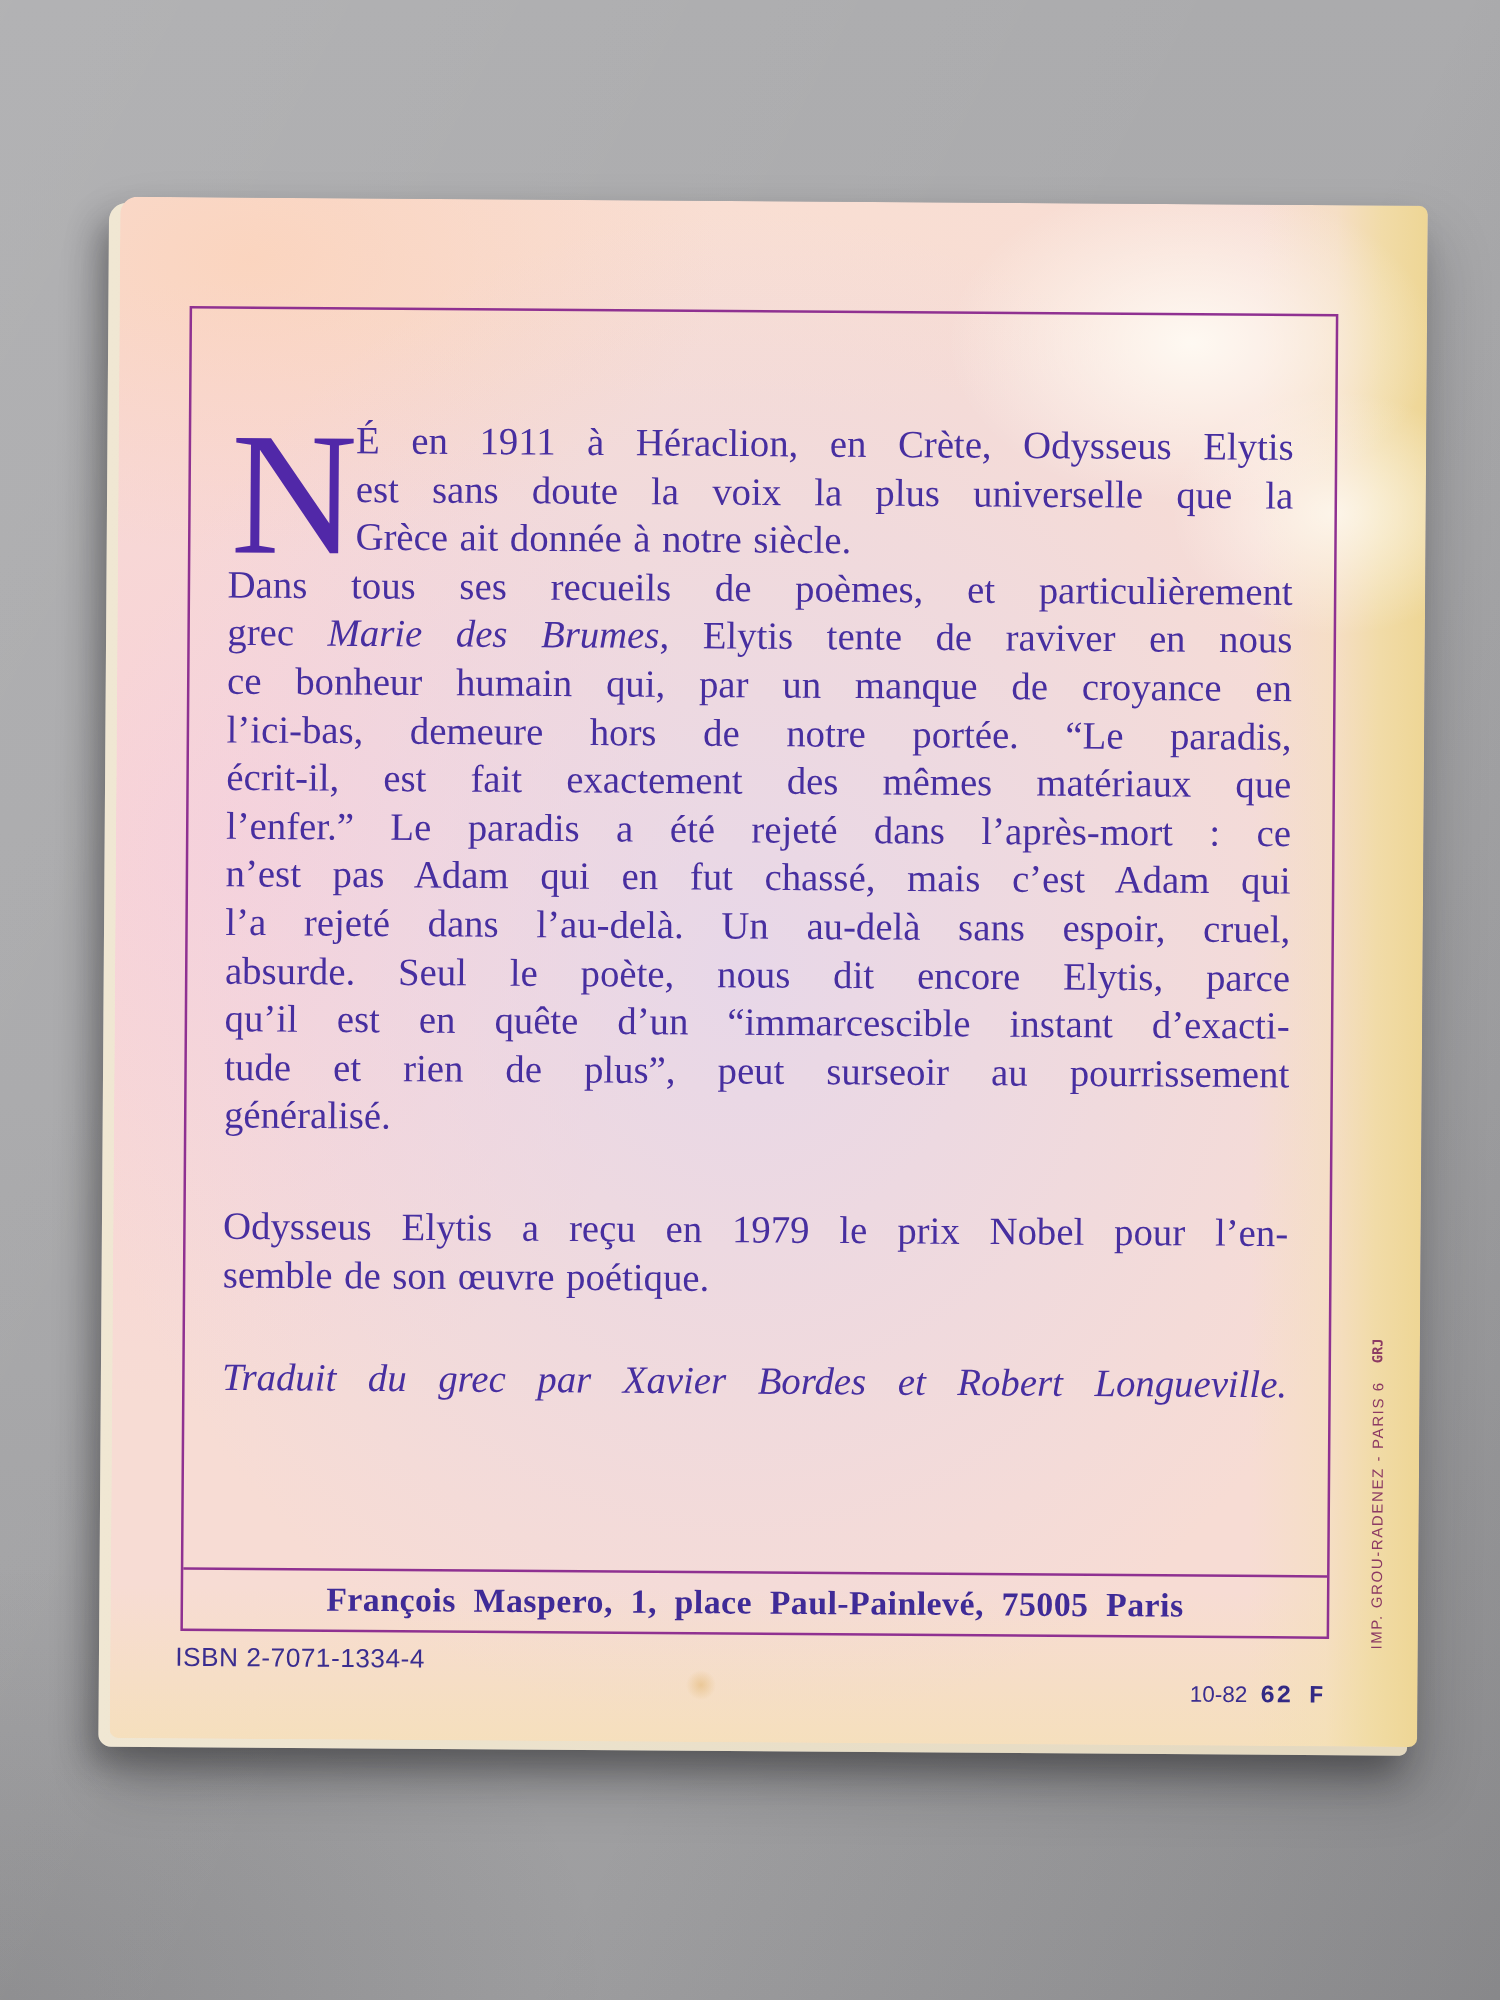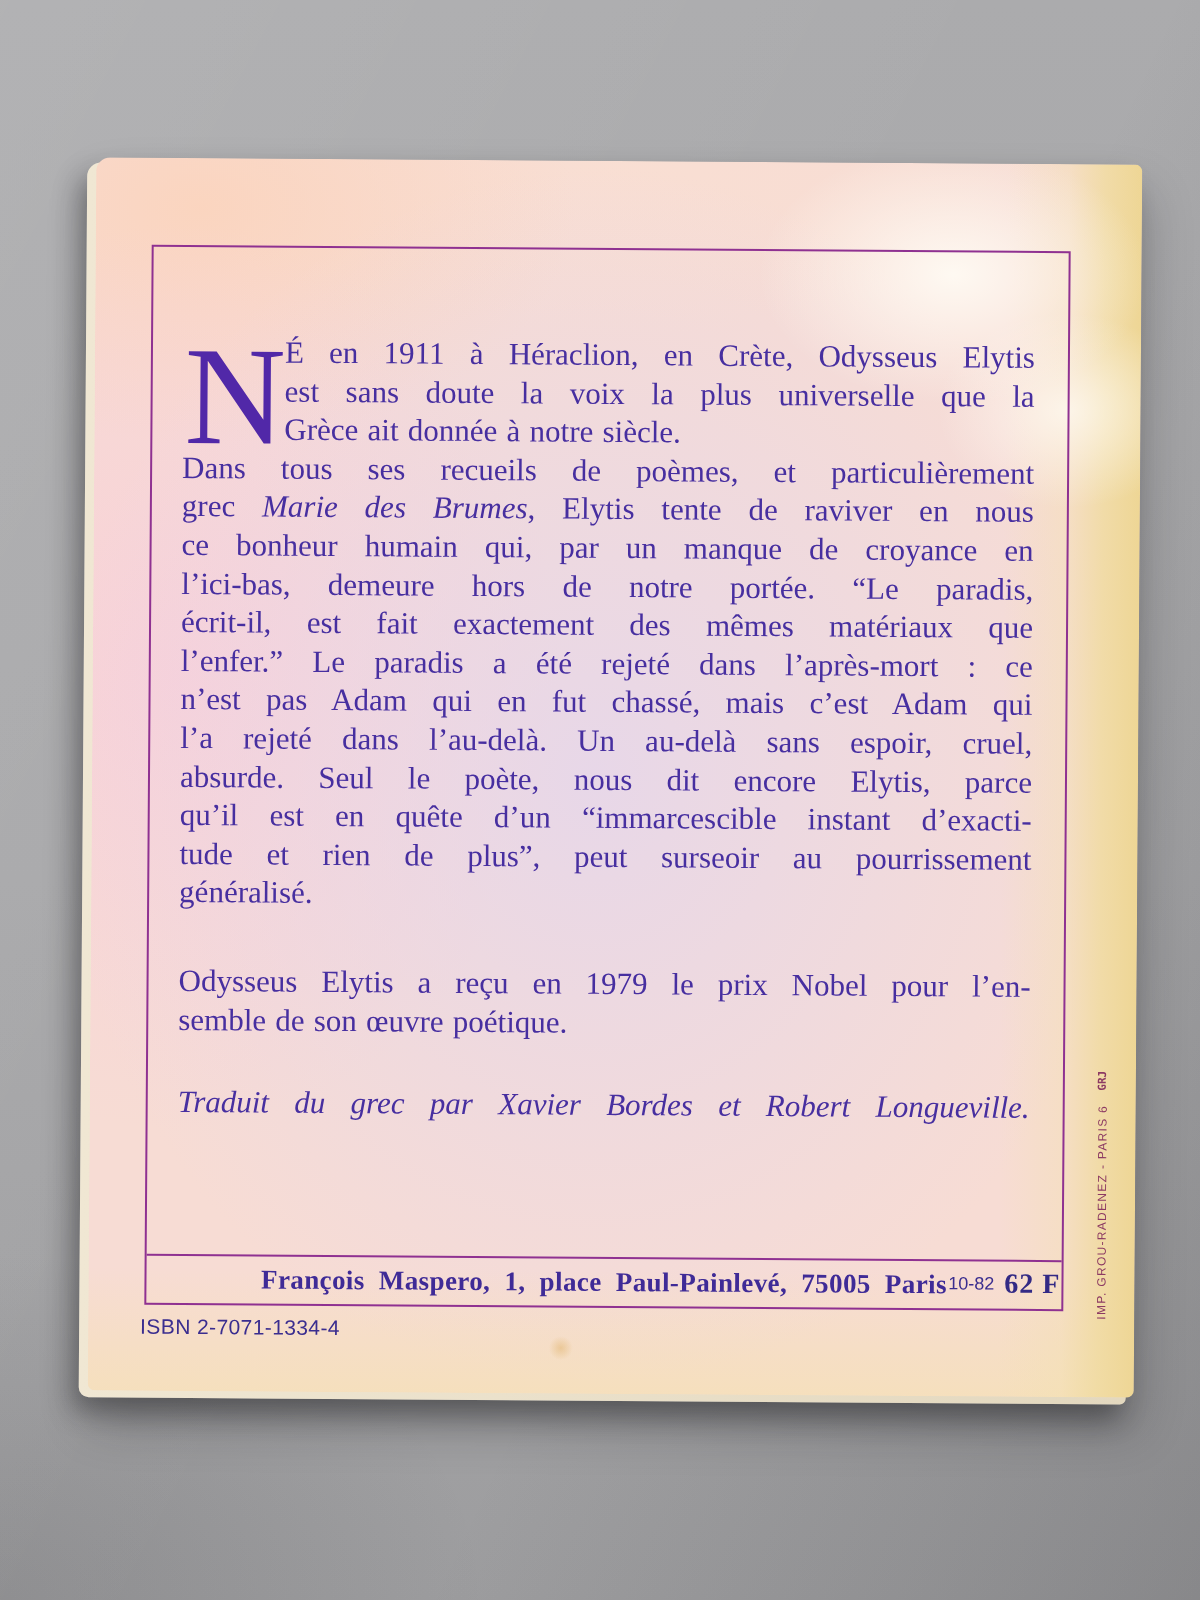--- a/index.html
+++ b/index.html
@@ -40,24 +40,24 @@
     color:#5128a8;font-family:"Liberation Serif",serif;}
   .nobel{margin-top:50px;}
   .translator{margin-top:44px;}
   .translator .ln{font-style:italic;}
   .maspero{position:absolute;left:0;right:0;bottom:0;height:47px;
     border-top:2px solid #8f3191;display:flex;align-items:center;justify-content:center;
     font-weight:bold;font-size:27px;color:#3f2b97;word-spacing:7px;letter-spacing:0.4px;}
   .isbn{position:absolute;left:52px;top:1157px;
     font-family:"Liberation Sans",sans-serif;font-size:21px;color:#3a2d8f;
     letter-spacing:0.4px;}
-  .price-row{position:absolute;right:74px;top:1104px;display:flex;
-    align-items:center;gap:10px;}
+  .price-row{position:absolute;right:74px;top:1182px;display:flex;
+    align-items:flex-start;gap:10px;}
   .print-code{font-family:"Liberation Sans",sans-serif;font-size:18px;color:#3a2d8f;}
-  .price{font-size:28px;font-weight:bold;color:#332a85;letter-spacing:1px;}
+  .price{font-size:20px;font-weight:bold;color:#332a85;letter-spacing:1px;font-family:Liberation Mono, monospace;}
   .printer{position:absolute;right:26px;bottom:78px;
     writing-mode:vertical-rl;transform:rotate(180deg);
     font-family:"Liberation Sans",sans-serif;font-size:12px;color:#8c3a63;
     letter-spacing:1.3px;white-space:nowrap;}
   .plogo{margin-inline-start:10px;font-family:"DejaVu Sans Mono",monospace;
     font-weight:bold;font-size:11px;letter-spacing:0;}
 </style>
 </head>
 <body>
 

